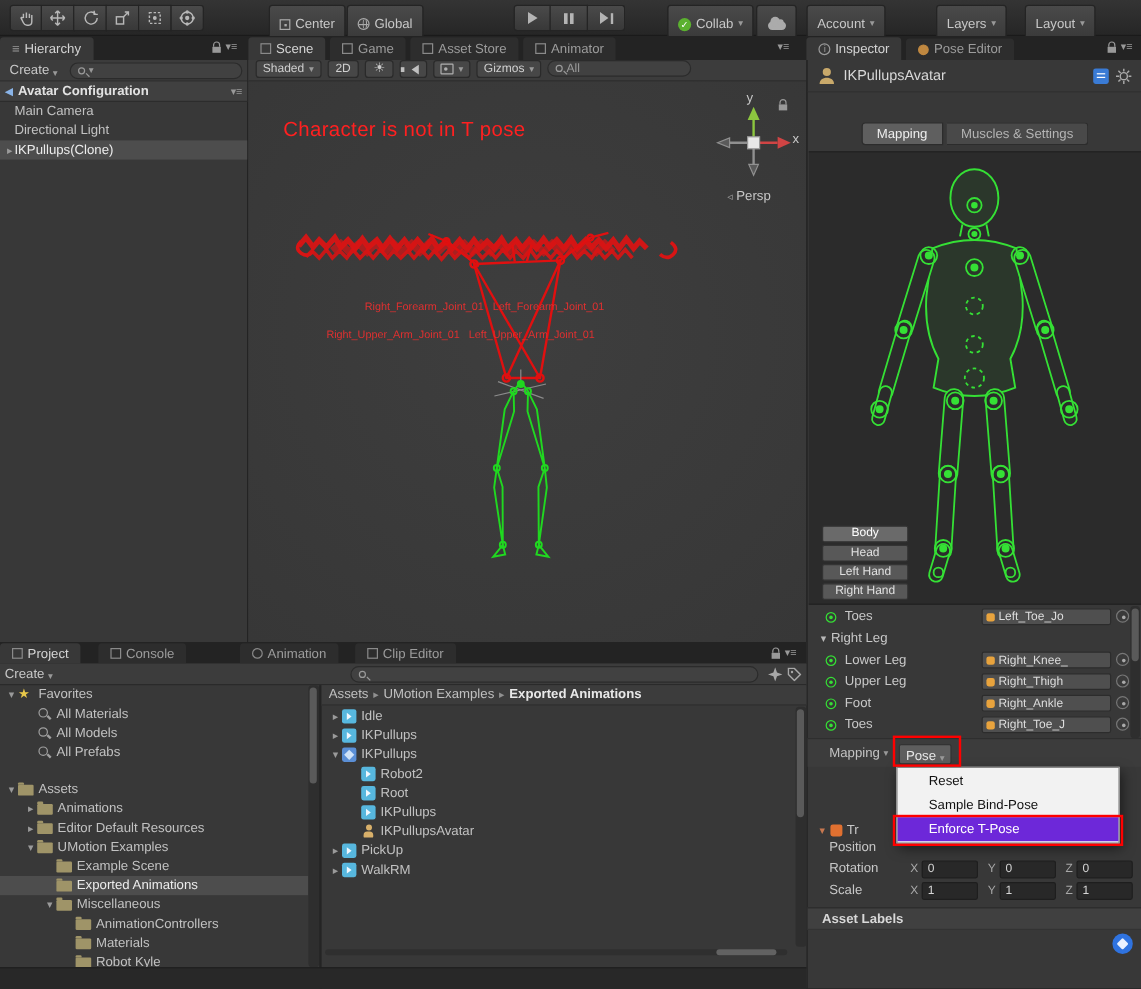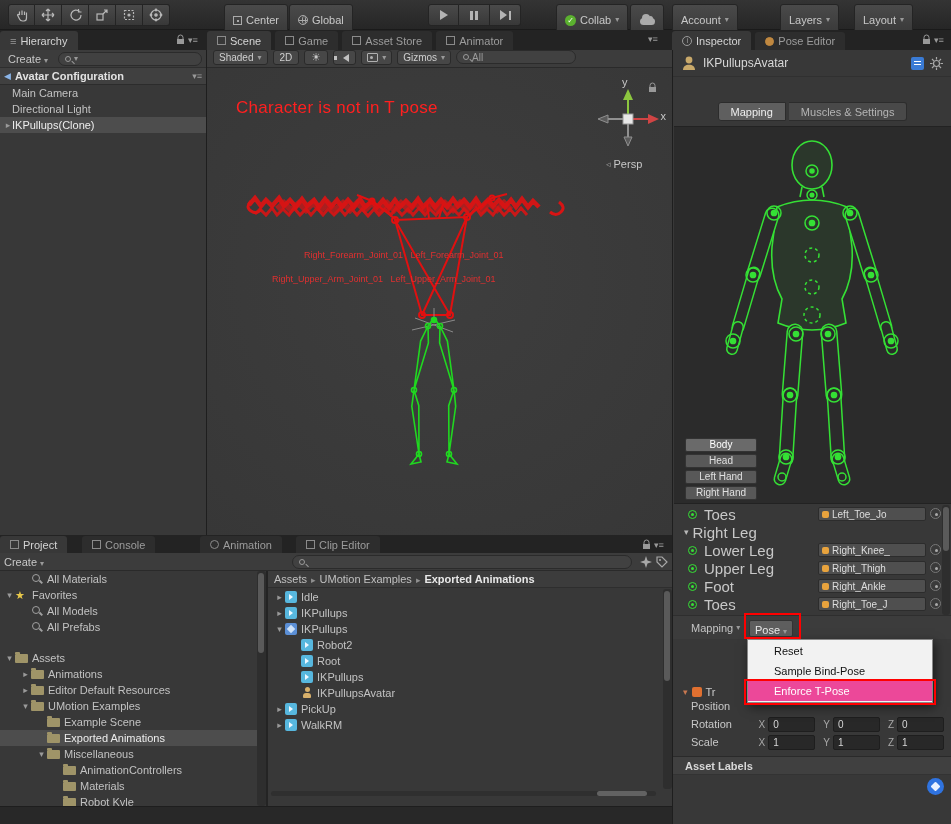--- a/index.html
+++ b/index.html
@@ -97,21 +97,21 @@
   #body-buttons{position:absolute;left:11px;top:311px;width:72px}
   .body-btn{height:14px;margin-bottom:2px;background:#585858;border:1px solid #333;border-radius:2px;color:#e0e0e0;font-size:10px;line-height:12px;text-align:center}
   .body-btn.active{background:#6a6a6a;color:#fff}
   #bone-list{position:absolute;left:1px;top:455px;width:268px}
   .bone-row{position:relative;height:18px;display:flex;align-items:center;color:#c8c8c8}
   .bone-row .fold-arrow{display:none;padding-left:10px;font-size:9px;color:#b8b8b8}
   .bone-row.fold .fold-arrow{display:block}
   .bone-row.fold .fold-arrow::before{content:"▾"}
   .bone-row .bone-dot{width:9px;height:9px;border:1.5px solid #35e035;border-radius:50%;margin-left:14px;position:relative;flex:none}
   .bone-row .bone-dot::after{content:"";position:absolute;left:2px;top:2px;width:3px;height:3px;border-radius:50%;background:#35e035}
-  .bone-row .bone-label{margin-left:7px;font-size:15px}
+  .bone-row .bone-label{margin-left:7px;font-size:11px}
   .bone-row.fold .bone-label{margin-left:4px}
   .bone-field{position:absolute;left:144px;top:2px;width:108px;height:14px;background:#4f4f4f;border:1px solid #2c2c2c;border-radius:2px;display:flex;align-items:center;gap:3px;padding:0 3px;overflow:hidden}
   .bone-ficon{width:7px;height:7px;background:#e8a33d;border-radius:2px;flex:none}
   .bone-fieldtext{font-size:10px;color:#ddd;white-space:nowrap}
   .bone-picker{position:absolute;left:256px;top:3px;width:11px;height:11px;border-radius:50%;background:#3a3a3a;border:1px solid #777}
   .bone-picker::after{content:"";position:absolute;left:3.5px;top:3.5px;width:3px;height:3px;border-radius:50%;background:#aaa}
   .vscroll{position:absolute;background:#2e2e2e;border-radius:3px}
   .vthumb{position:absolute;left:1px;width:6px;background:#5a5a5a;border-radius:3px}
   #bone-scroll{left:269px;top:455px;width:8px;height:110px}
   #mapping-footer{position:absolute;left:0;top:565px;width:279px;height:24px;background:#3c3c3c;border-top:1px solid #2e2e2e;display:flex;align-items:center}
@@ -128,21 +128,21 @@
   .xf-row .trow-label{margin-left:18px;width:72px}
   .axis{display:flex;align-items:center;margin-right:8px}
   .axis-lab{color:#a8a8a8;font-size:10px;margin-right:3px}
   .axis-box{width:47px;height:15px;background:#282828;border:1px solid #1e1e1e;border-radius:2px;color:#d6d6d6;font-size:10px;line-height:14px;padding-left:4px}
   #asset-labels-header{position:absolute;left:0;top:706px;width:279px;height:19px;background:#404040;border-top:1px solid #2a2a2a;border-bottom:1px solid #333;color:#d8d8d8;font-weight:bold;line-height:19px;padding-left:12px}
   #asset-label-icon{position:absolute;left:254px;top:728px;width:17px;height:17px;border-radius:50%;background:#2f73e0}
   #asset-label-icon::after{content:"";position:absolute;left:5px;top:5px;width:7px;height:7px;background:#eaf1ff;transform:rotate(45deg);border-radius:1px}
   #ctx-menu{position:absolute;left:74px;top:589px;width:186px;background:#f2f2f2;border:1px solid #888;box-shadow:2px 4px 10px rgba(0,0,0,.55);z-index:20;padding:1px 0}
   .menu-item{height:20px;line-height:20px;padding-left:26px;font-size:11px;color:#111}
   .menu-item.sep{border-bottom:1px solid #c9c9c9}
-  .menu-item.active{background:#ec4899;color:#fff}
+  .menu-item.active{background:#6d28d9;color:#fff}
   .anno{position:absolute;border:2px solid #ff0000;z-index:30;pointer-events:none}
   #anno-pose{left:71px;top:563px;width:57px;height:26px}
   #anno-enforce{left:71px;top:629px;width:192px;height:26px}
 
   
   #project-panel{position:absolute;left:0;top:535px;width:672px;height:289px;background:#383838}
   #proj-strip{position:absolute;left:0;top:0;width:672px;height:18px;background:#232323}
   #proj-strip .tab{height:17px;margin-top:1px}
   #proj-create-row{position:absolute;left:0;top:18px;width:672px;height:18px;background:#3c3c3c;border-bottom:1px solid #2a2a2a;display:flex;align-items:center}
   #proj-search{position:absolute;left:292px;top:2px;width:340px}
@@ -768,30 +768,30 @@
           <path d="M6 0L7.5 4.5L12 6L7.5 7.5L6 12L4.5 7.5L0 6L4.5 4.5Z" fill="#a8a8a8"></path>
         </svg>
       <svg class="mini-ico" style="left:656px" width="12" height="12">
           <path d="M1 1h5l5 5-5 5-5-5Z" fill="none" stroke="#a8a8a8" stroke-width="1.2"></path>
           <circle cx="4" cy="4" r="1" fill="#a8a8a8"></circle>
         </svg>
     </div>
 
     <div id="proj-tree">
 
+        <div class="trow i0 open">
+          <span class="arr"></span>
+          <span class="tico star"></span>
+          <span>Favorites</span>
+        </div>
+
         <div class="trow i1 none">
           <span class="arr"></span>
           <span class="tico search"></span>
           <span>All Materials</span>
-        </div>
-
-        <div class="trow i0 open">
-          <span class="arr"></span>
-          <span class="tico star"></span>
-          <span>Favorites</span>
         </div>
 
         <div class="trow i1 none">
           <span class="arr"></span>
           <span class="tico search"></span>
           <span>All Models</span>
         </div>
 
         <div class="trow i1 none">
           <span class="arr"></span>

